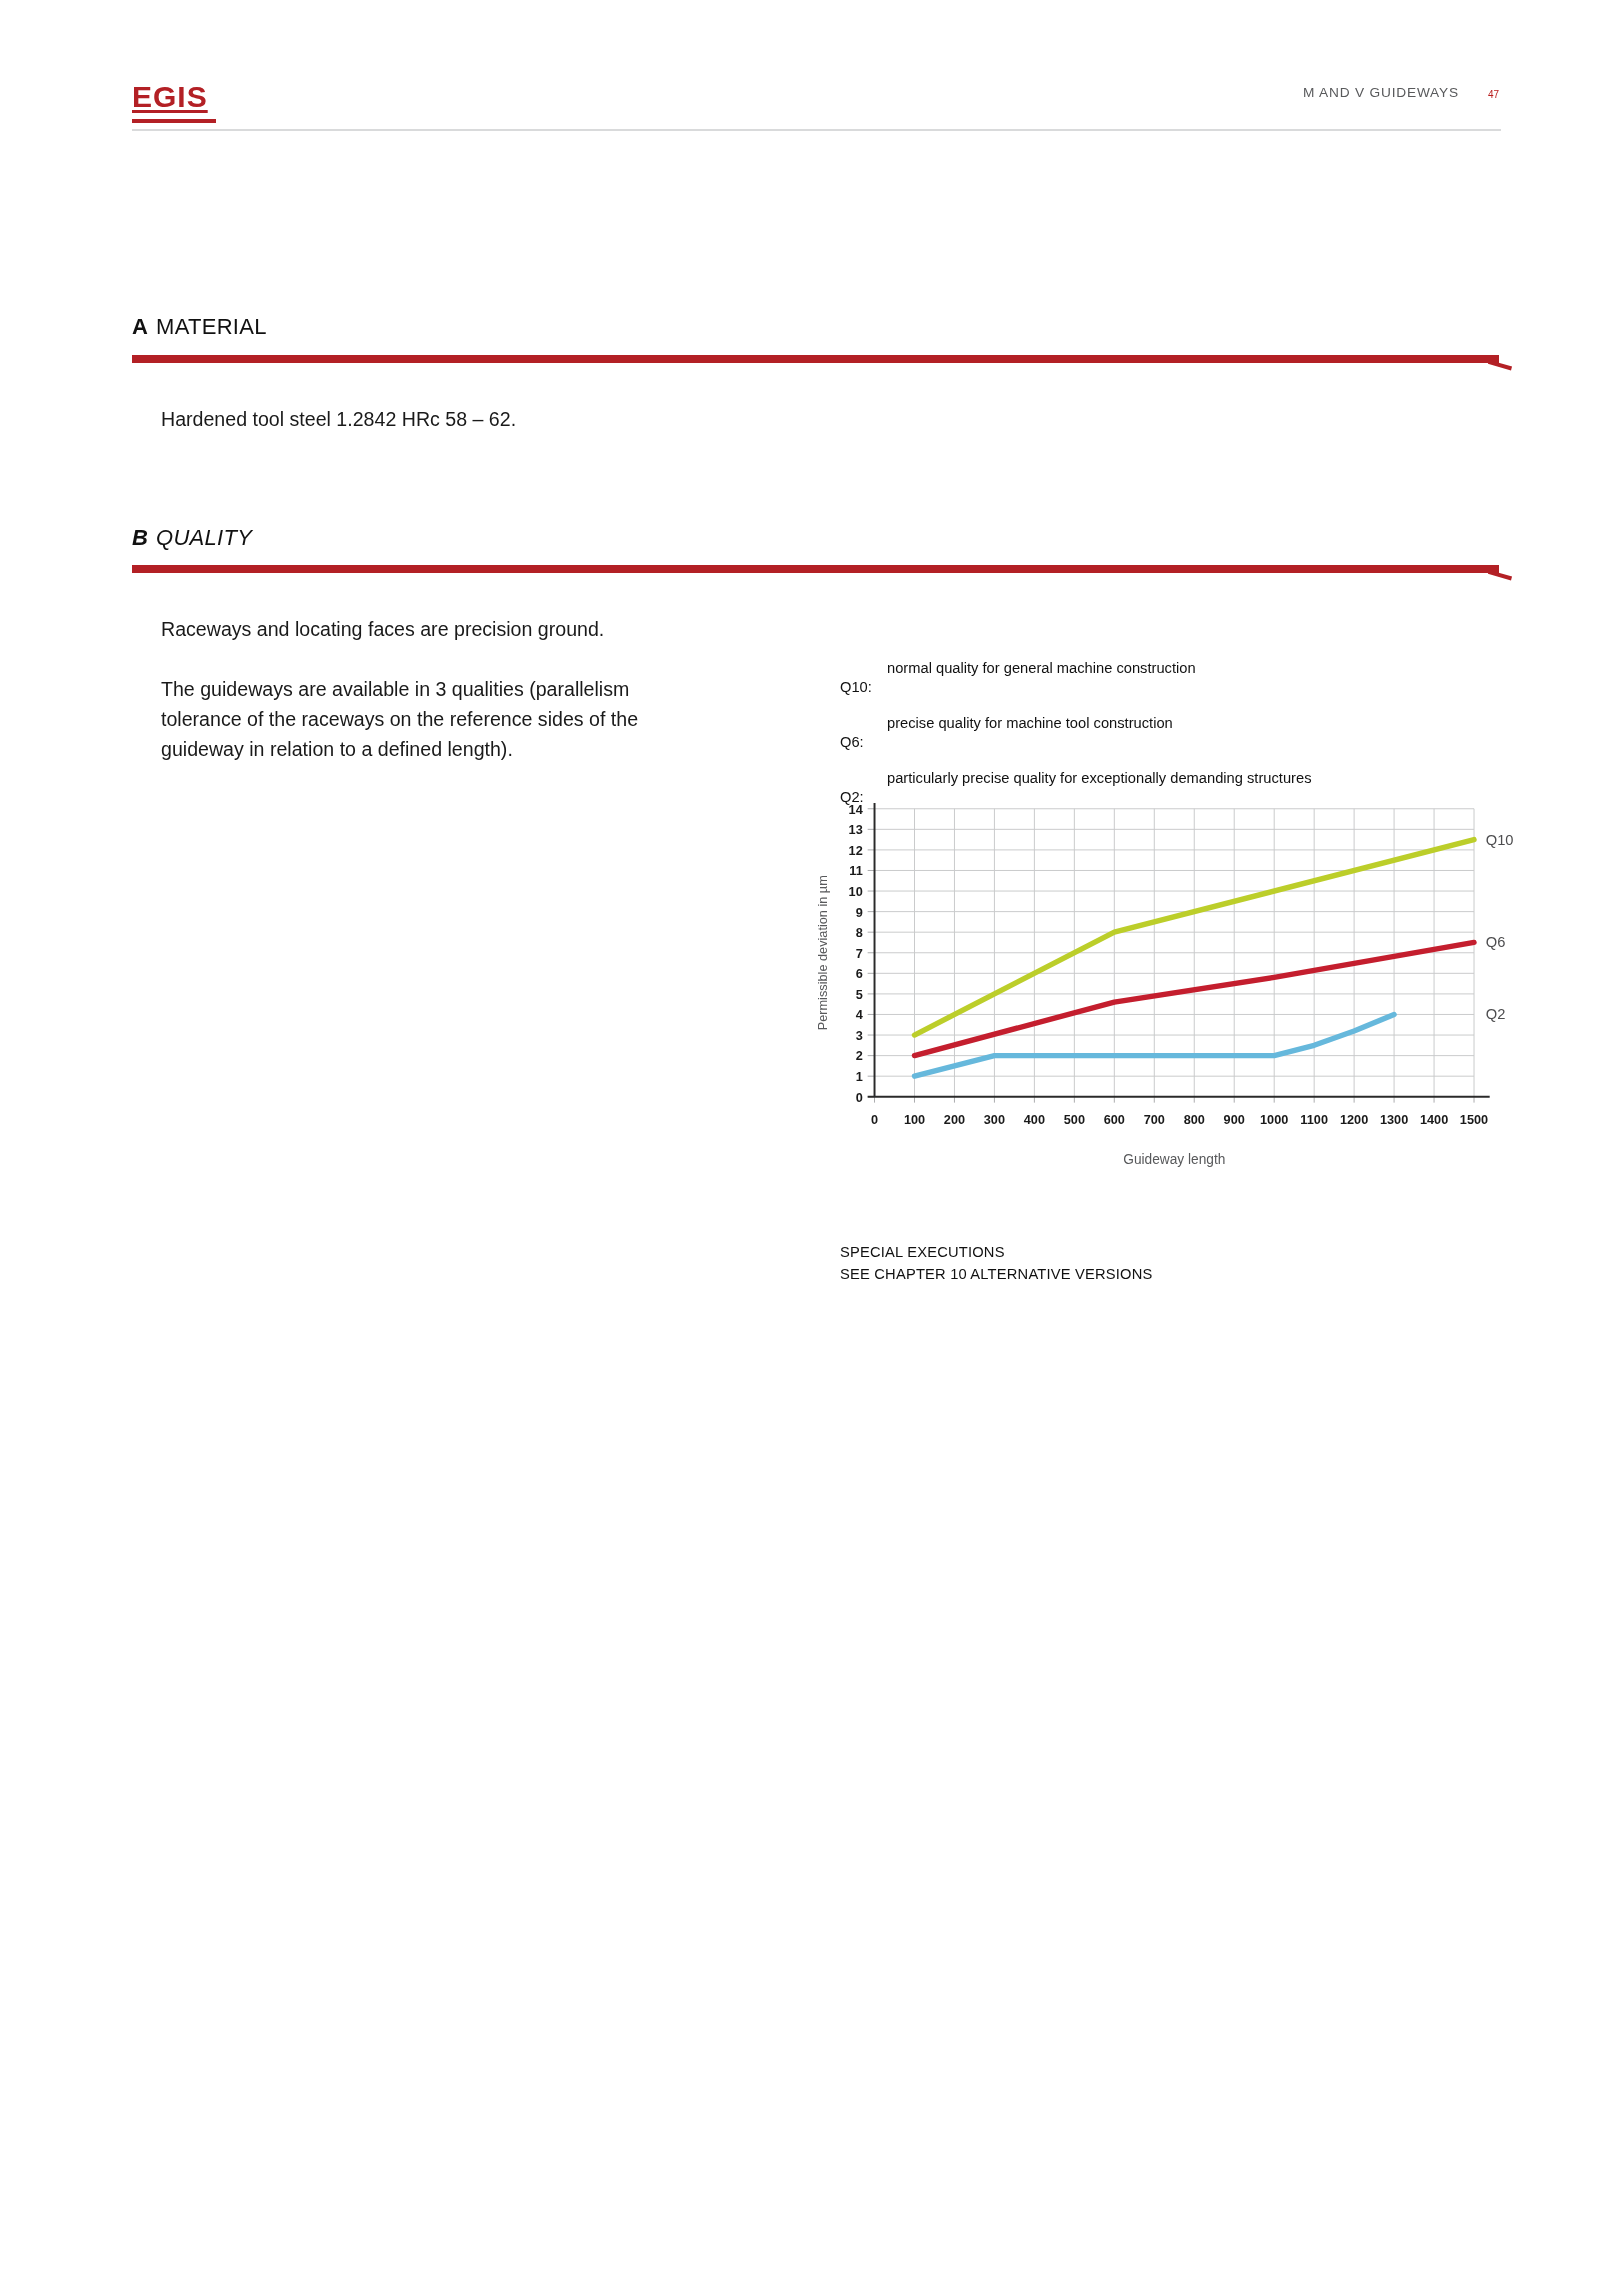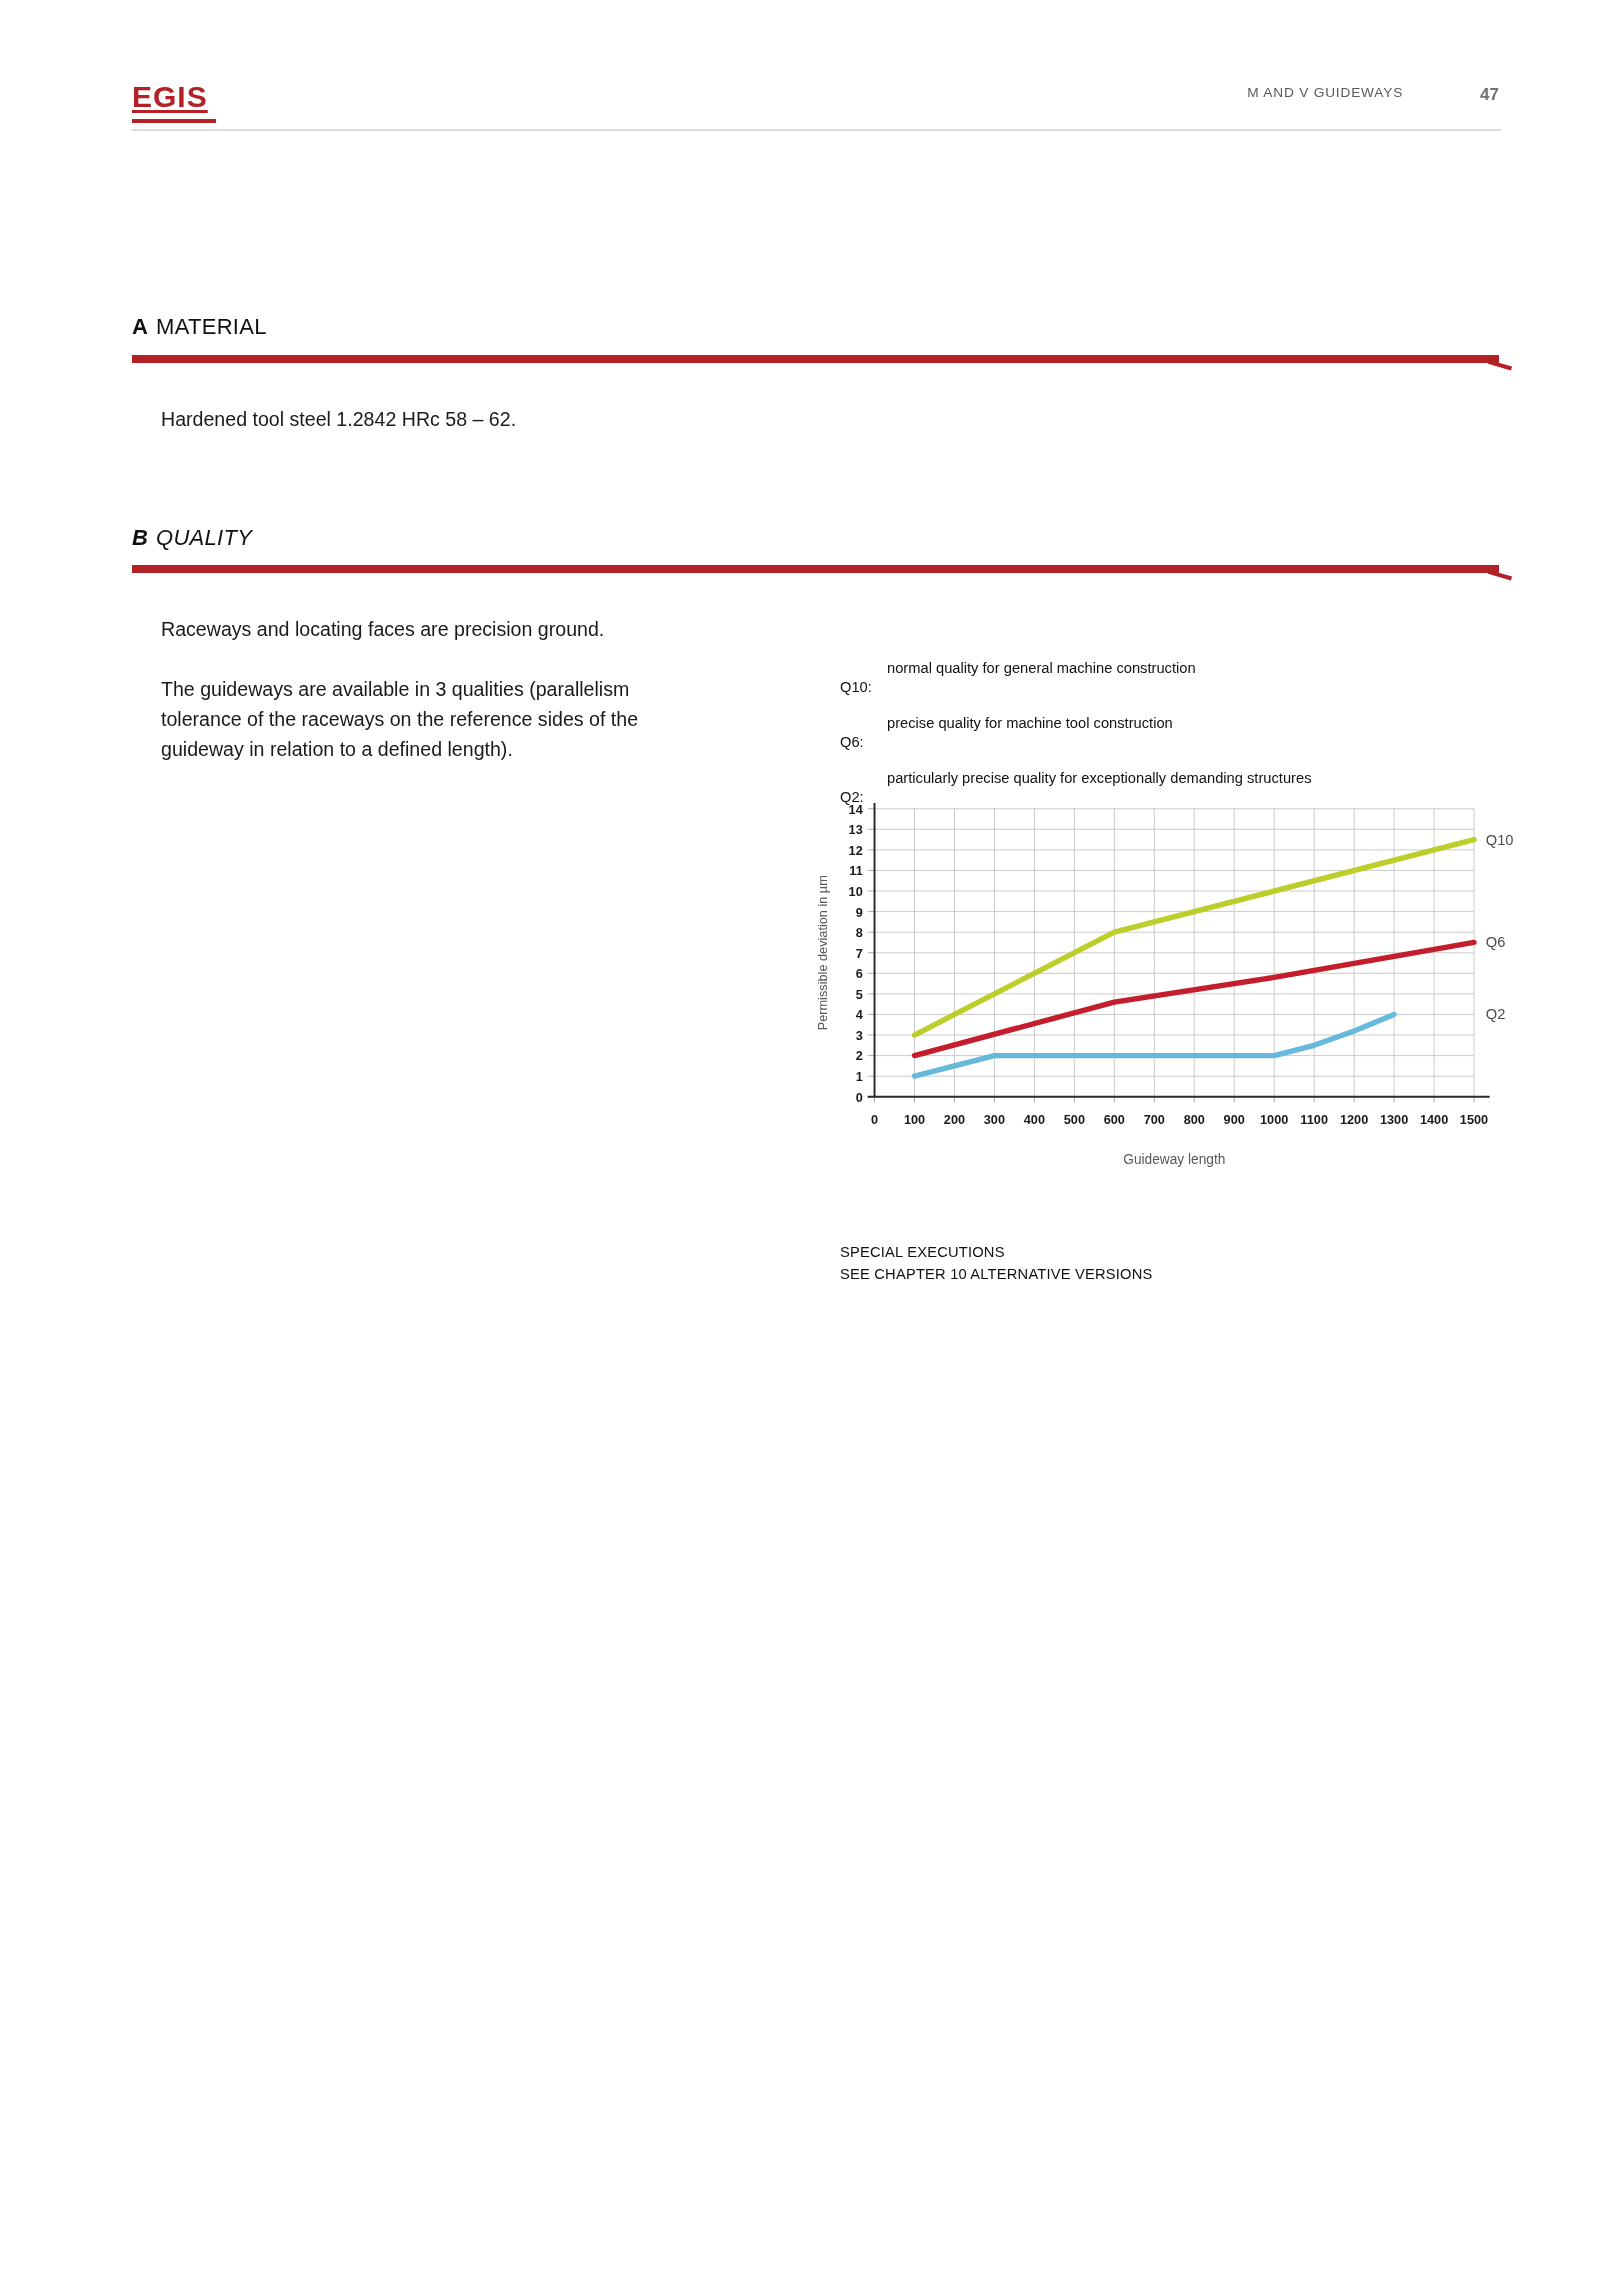--- a/index.html
+++ b/index.html
@@ -18,23 +18,23 @@
     font-weight:bold; font-size:30px; letter-spacing:1px;
     color:#b32025; line-height:1;
     text-decoration:underline;
     text-decoration-thickness:2.9px;
     text-underline-offset:2.9px;
     text-align:right;
   }
   .logo-bar { background:#b32025; height:3.9px; }
   .header-right {
     font-size:13.7px; color:#58595b; letter-spacing:0.8px;
-    display:flex; align-items:flex-start;gap:48px;
-  }
-  .page-num { color:#737373; font-weight:bold; font-size:17px; margin-left:29px; letter-spacing:0; }
+    display:flex; align-items:flex-end;
+  }
+  .page-num { color:#b91c1c; font-weight:normal; font-size:10px; margin-left:29px; letter-spacing:0; }
   .header-rule { height:2px; background:#d9dadb; }
 
   
   .sec-heading { font-size:22px; color:#111; letter-spacing:0.3px; }
   .sec-heading .letter { font-weight:bold; margin-right:7.8px; }
   .red-bar { height:7.8px; background:#b32025; }
   .red-bar .tail {
     position:absolute; right:-13.7px; top:4.9px;
     width:23.5px; height:3.9px; background:#b32025;
     transform:rotate(16deg); transform-origin:left top;

